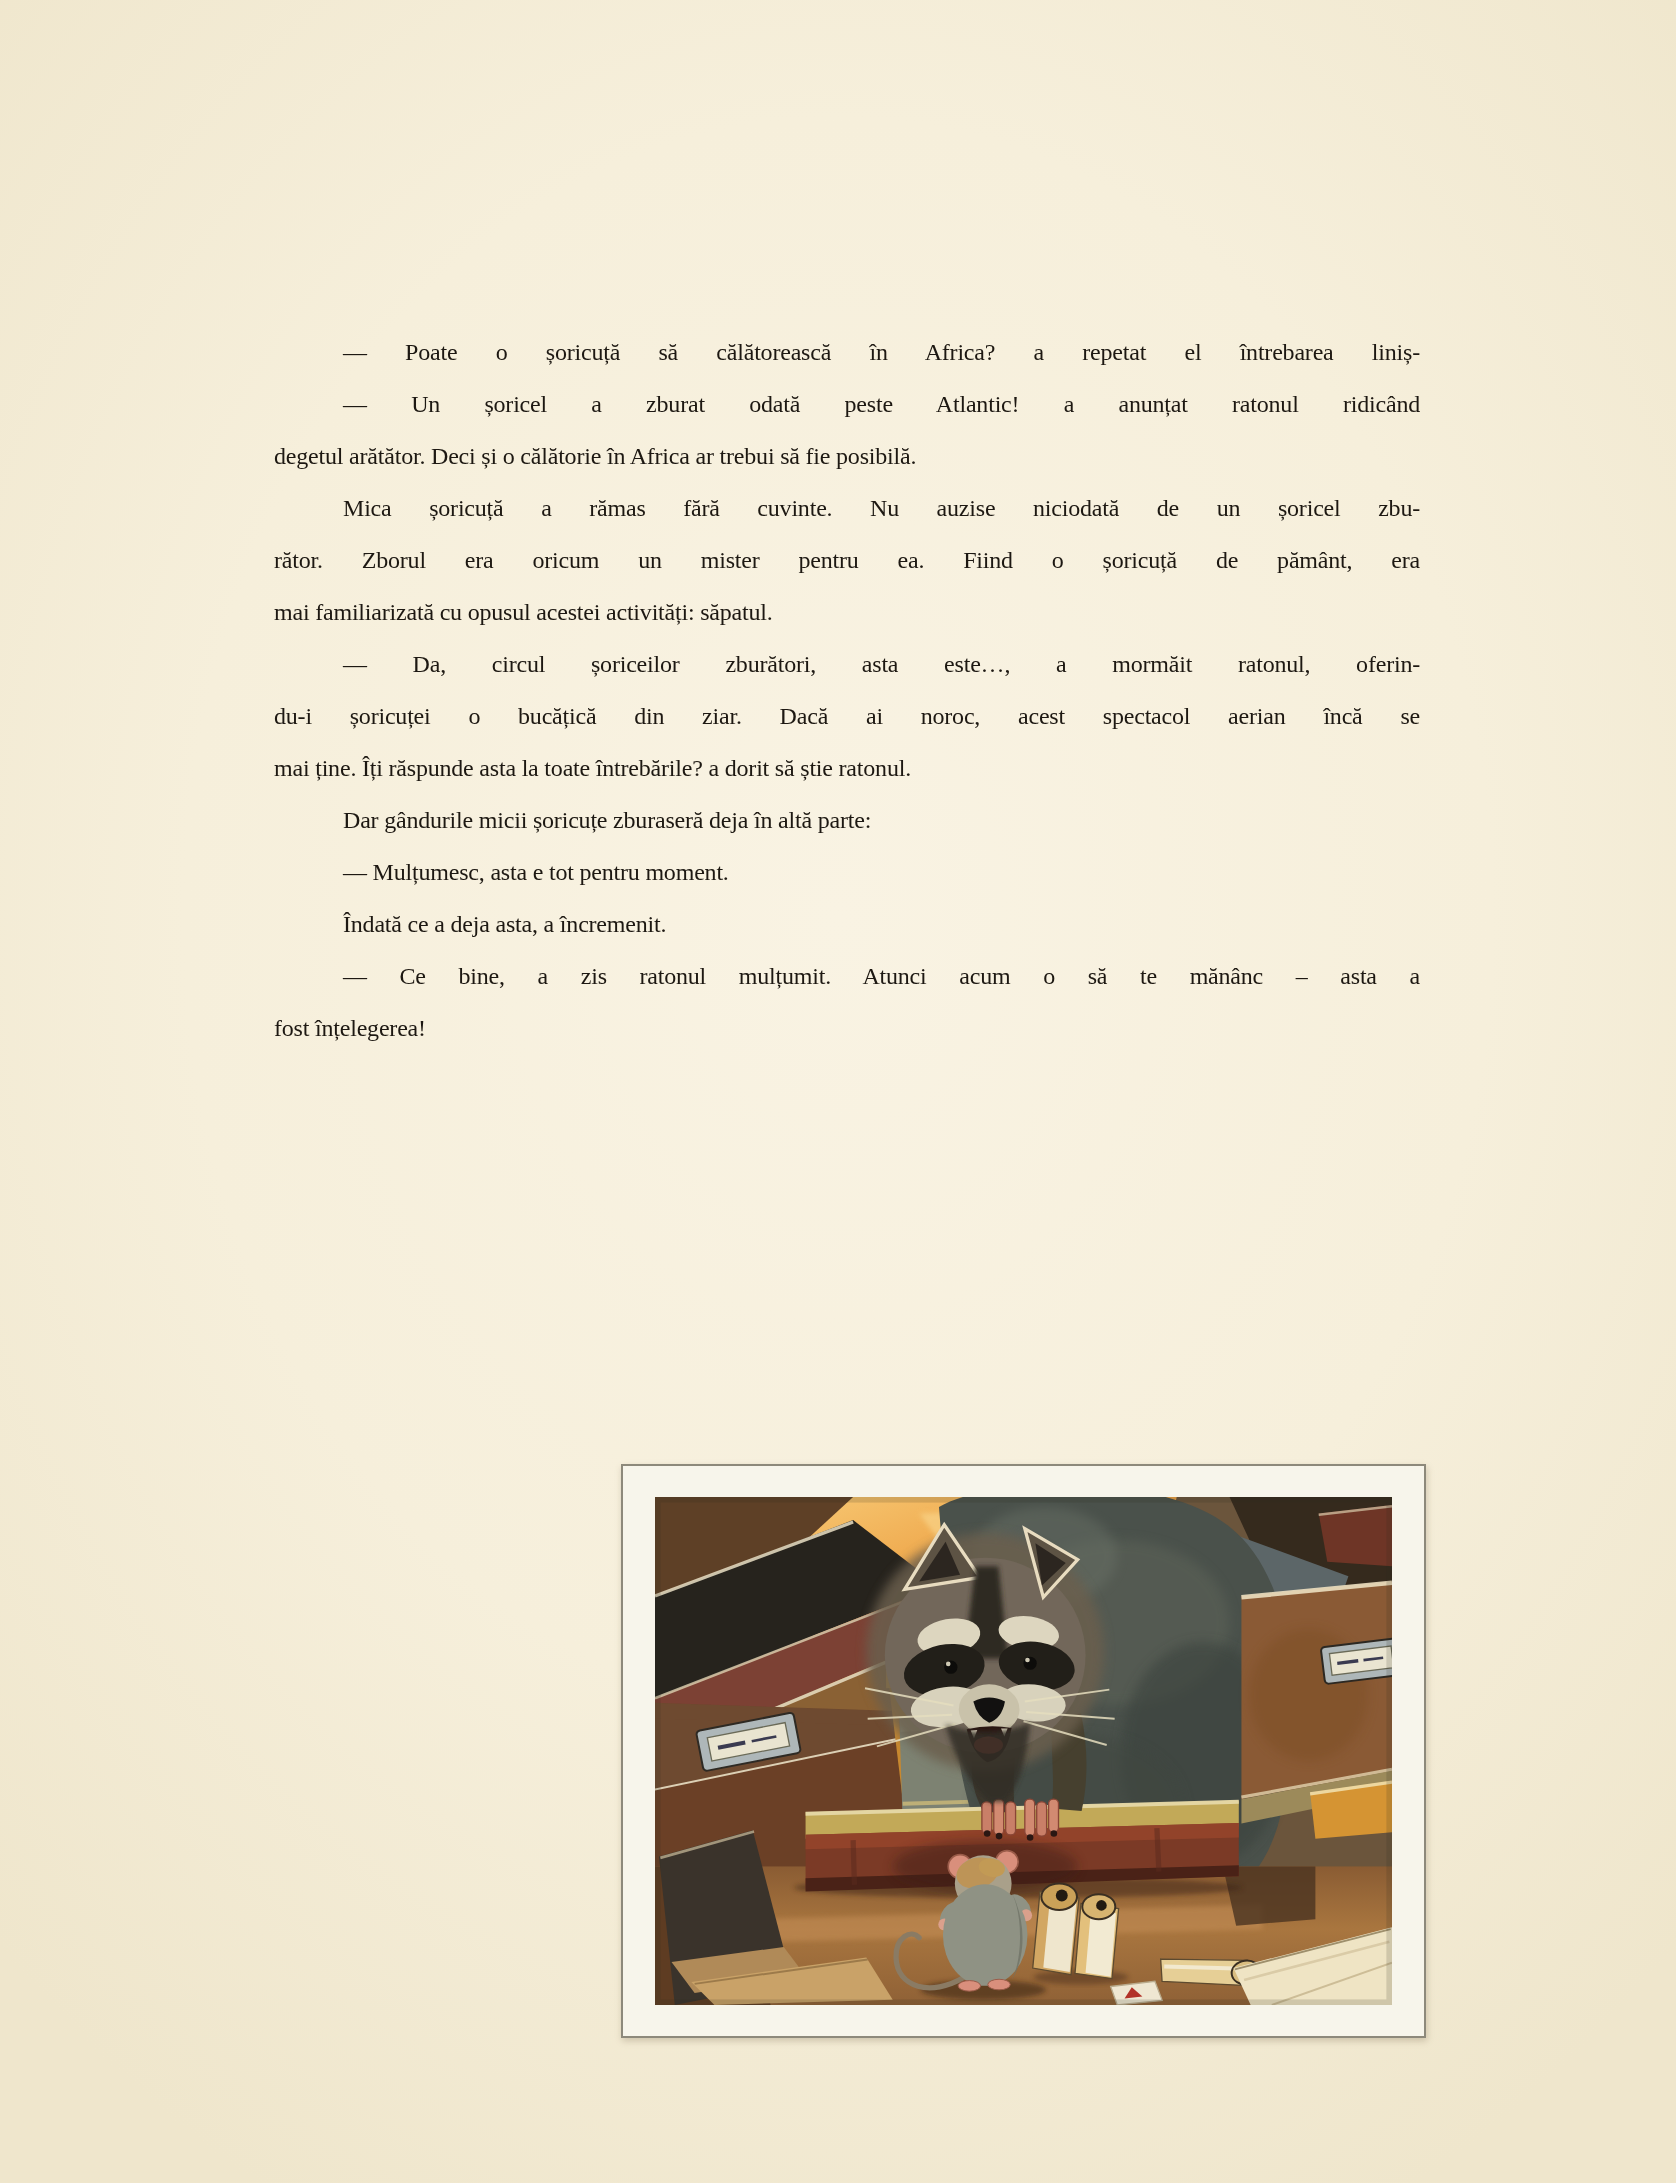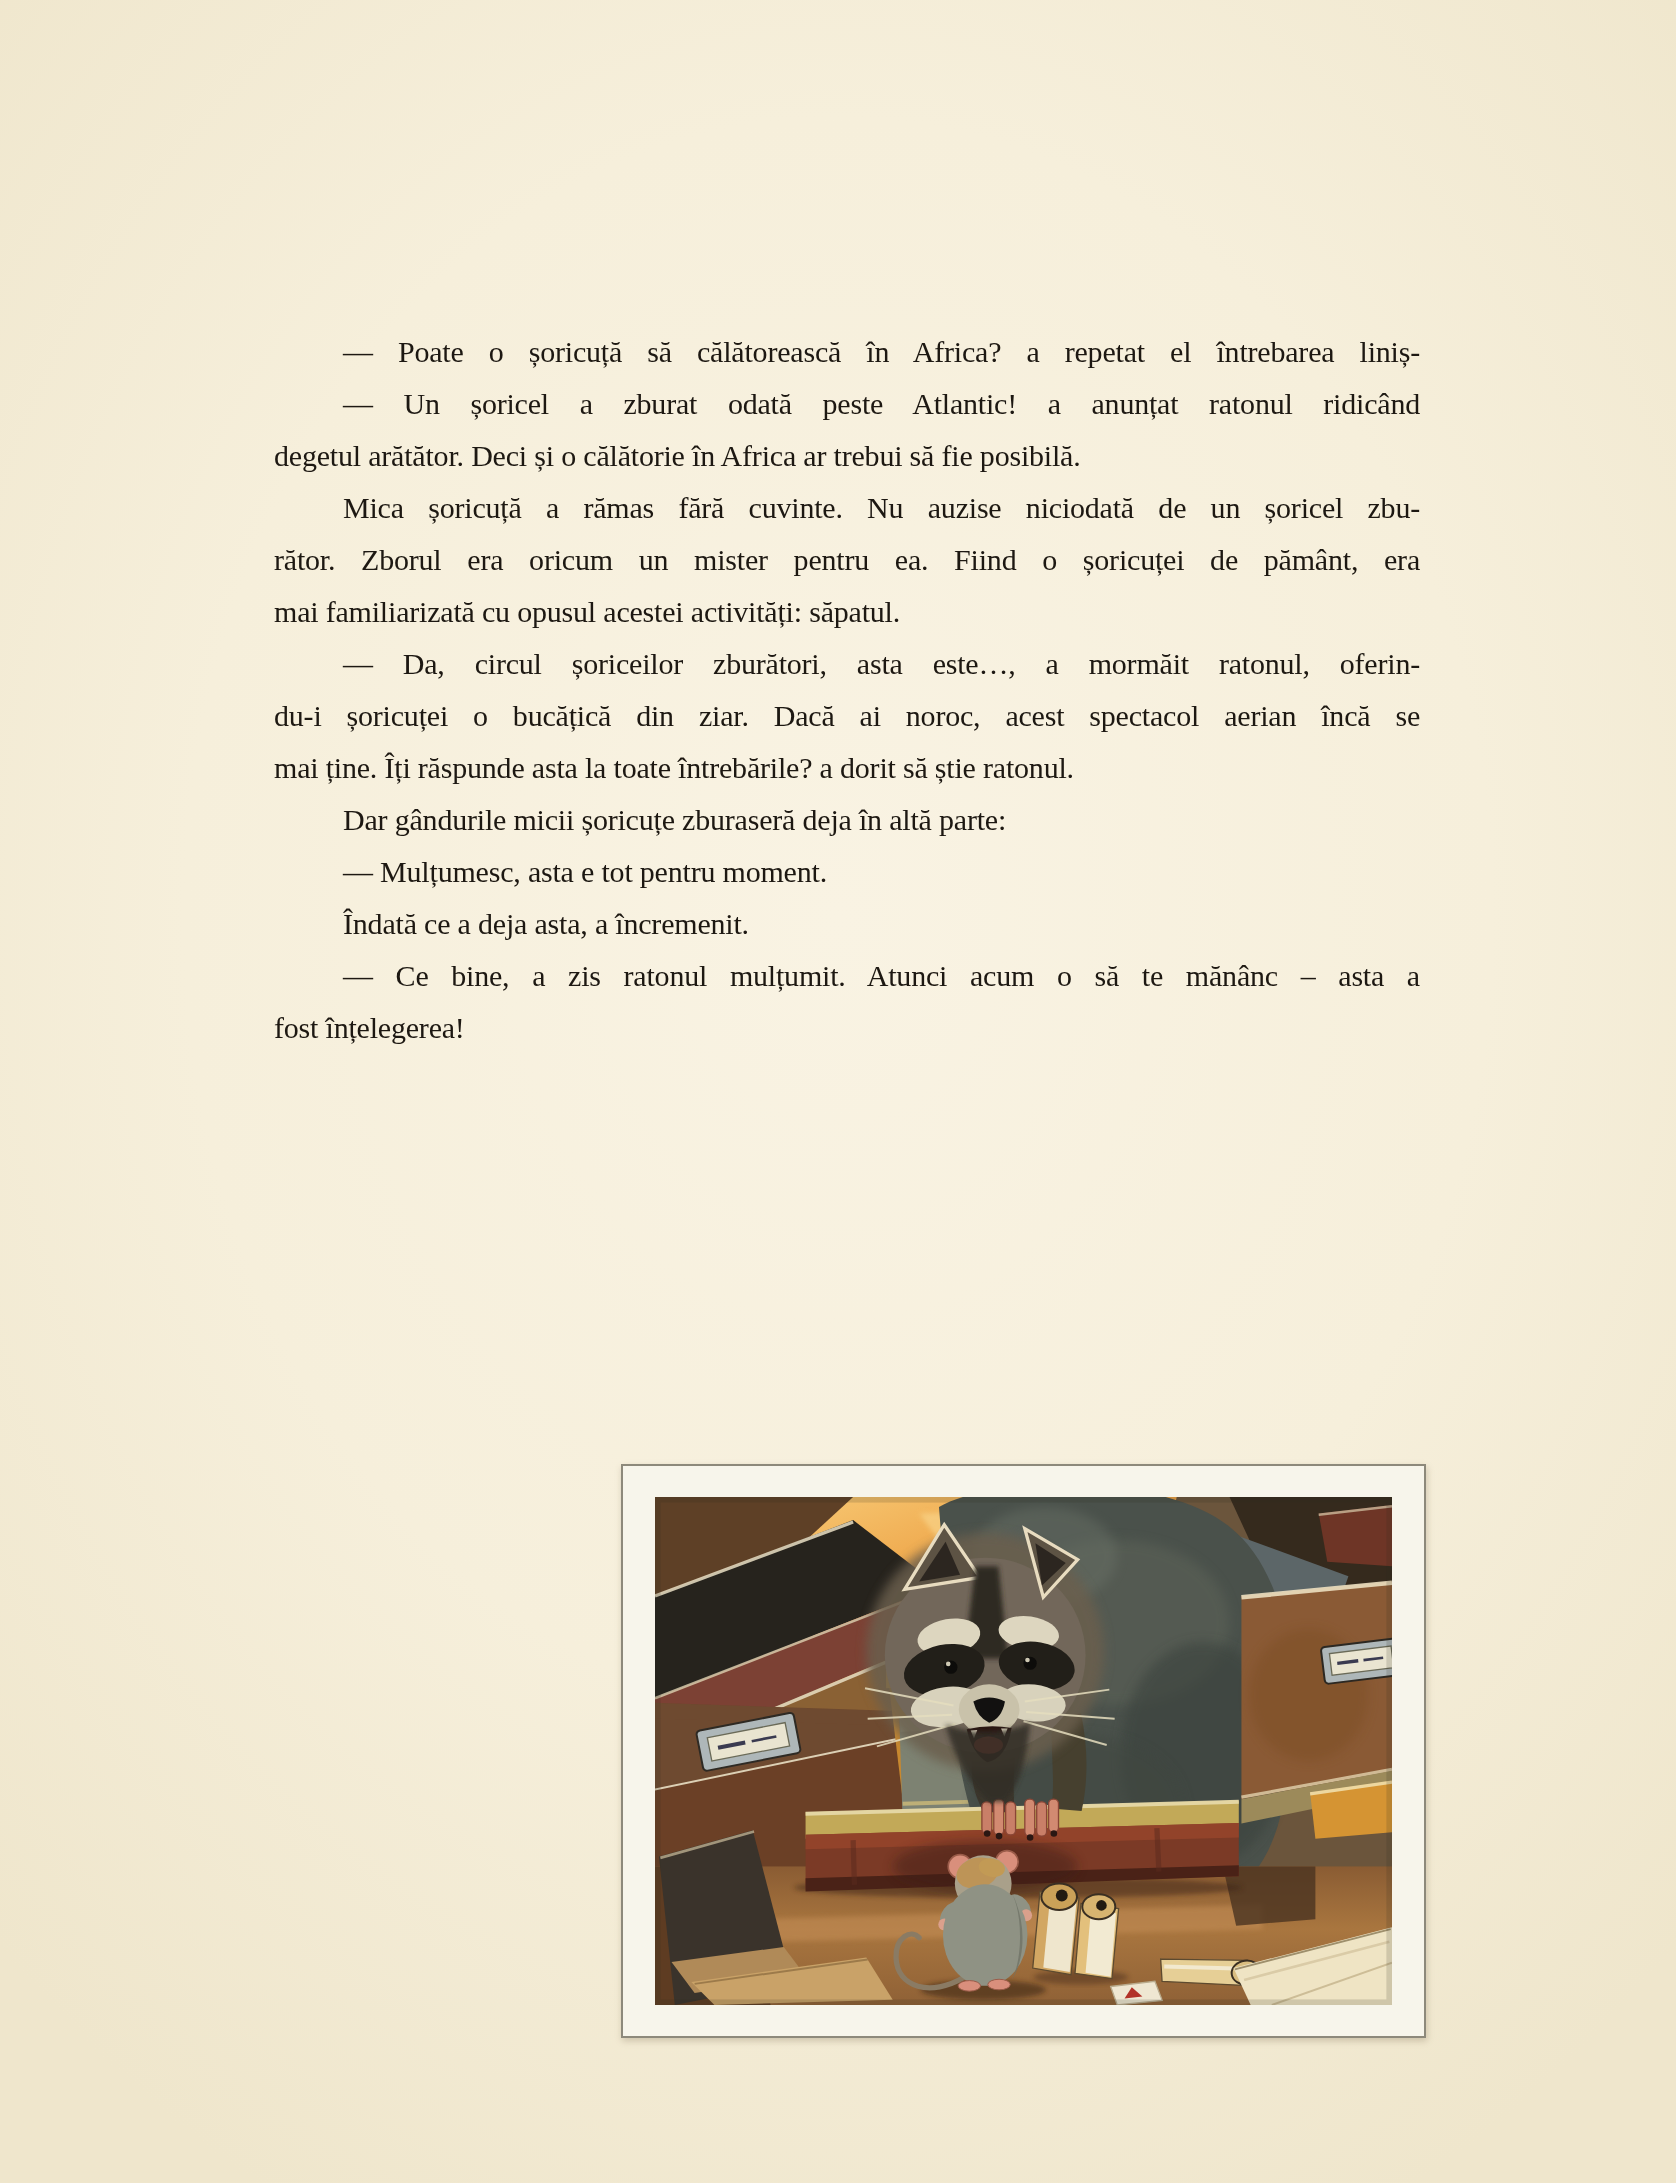--- a/index.html
+++ b/index.html
@@ -7,21 +7,21 @@
     width:1676px;height:2183px;position:relative;overflow:hidden;
     background:#f6efdb;
     font-family:"Liberation Serif","DejaVu Serif",serif;
   }
   .page{
     position:absolute;inset:0;
     background:radial-gradient(ellipse 1188px 1452px at 50% 42%, #f9f3e3 0%, #f6efdb 55%, #efe6cc 100%);
   }
   .text-block{
     position:absolute;left:274px;top:326px;width:1146px;
-    font-size:30px;line-height:52px;letter-spacing:-0.2px;
+    font-size:24px;line-height:52px;letter-spacing:-0.2px;
     color:#1d1812;
   }
   .line{height:52px;text-align:left;}
   .line.just{text-align:justify;text-align-last:justify;}
   .line.ind{text-indent:69px;}
   .illustration-frame{
     position:absolute;left:621px;top:1464px;width:805px;height:574px;
     background:#f7f5eb;border:2px solid #8d897b;box-sizing:border-box;
     box-shadow:1.3px 3.3px 6.6px rgba(110,95,70,.28);
   }
@@ -34,21 +34,21 @@
 </head>
 <body>
 
 <div class="page">
 
   <div class="text-block">
     <div class="line ind just">— Poate o șoricuță să călătorească în Africa? a repetat el întrebarea liniș-</div>
     <div class="line ind just">— Un șoricel a zburat odată peste Atlantic! a anunțat ratonul ridicând</div>
     <div class="line">degetul arătător. Deci și o călătorie în Africa ar trebui să fie posibilă.</div>
     <div class="line ind just">Mica șoricuță a rămas fără cuvinte. Nu auzise niciodată de un șoricel zbu-</div>
-    <div class="line just">rător. Zborul era oricum un mister pentru ea. Fiind o șoricuței de pământ, era</div>
+    <div class="line just">rător. Zborul era oricum un mister pentru ea. Fiind o șoricuță de pământ, era</div>
     <div class="line">mai familiarizată cu opusul acestei activități: săpatul.</div>
     <div class="line ind just">— Da, circul șoriceilor zburători, asta este…, a mormăit ratonul, oferin-</div>
     <div class="line just">du-i șoricuței o bucățică din ziar. Dacă ai noroc, acest spectacol aerian încă se</div>
     <div class="line">mai ține. Îți răspunde asta la toate întrebările? a dorit să știe ratonul.</div>
     <div class="line ind">Dar gândurile micii șoricuțe zburaseră deja în altă parte:</div>
     <div class="line ind">— Mulțumesc, asta e tot pentru moment.</div>
     <div class="line ind">Îndată ce a deja asta, a încremenit.</div>
     <div class="line ind just">— Ce bine, a zis ratonul mulțumit. Atunci acum o să te mănânc – asta a</div>
     <div class="line">fost înțelegerea!</div>
   </div>

